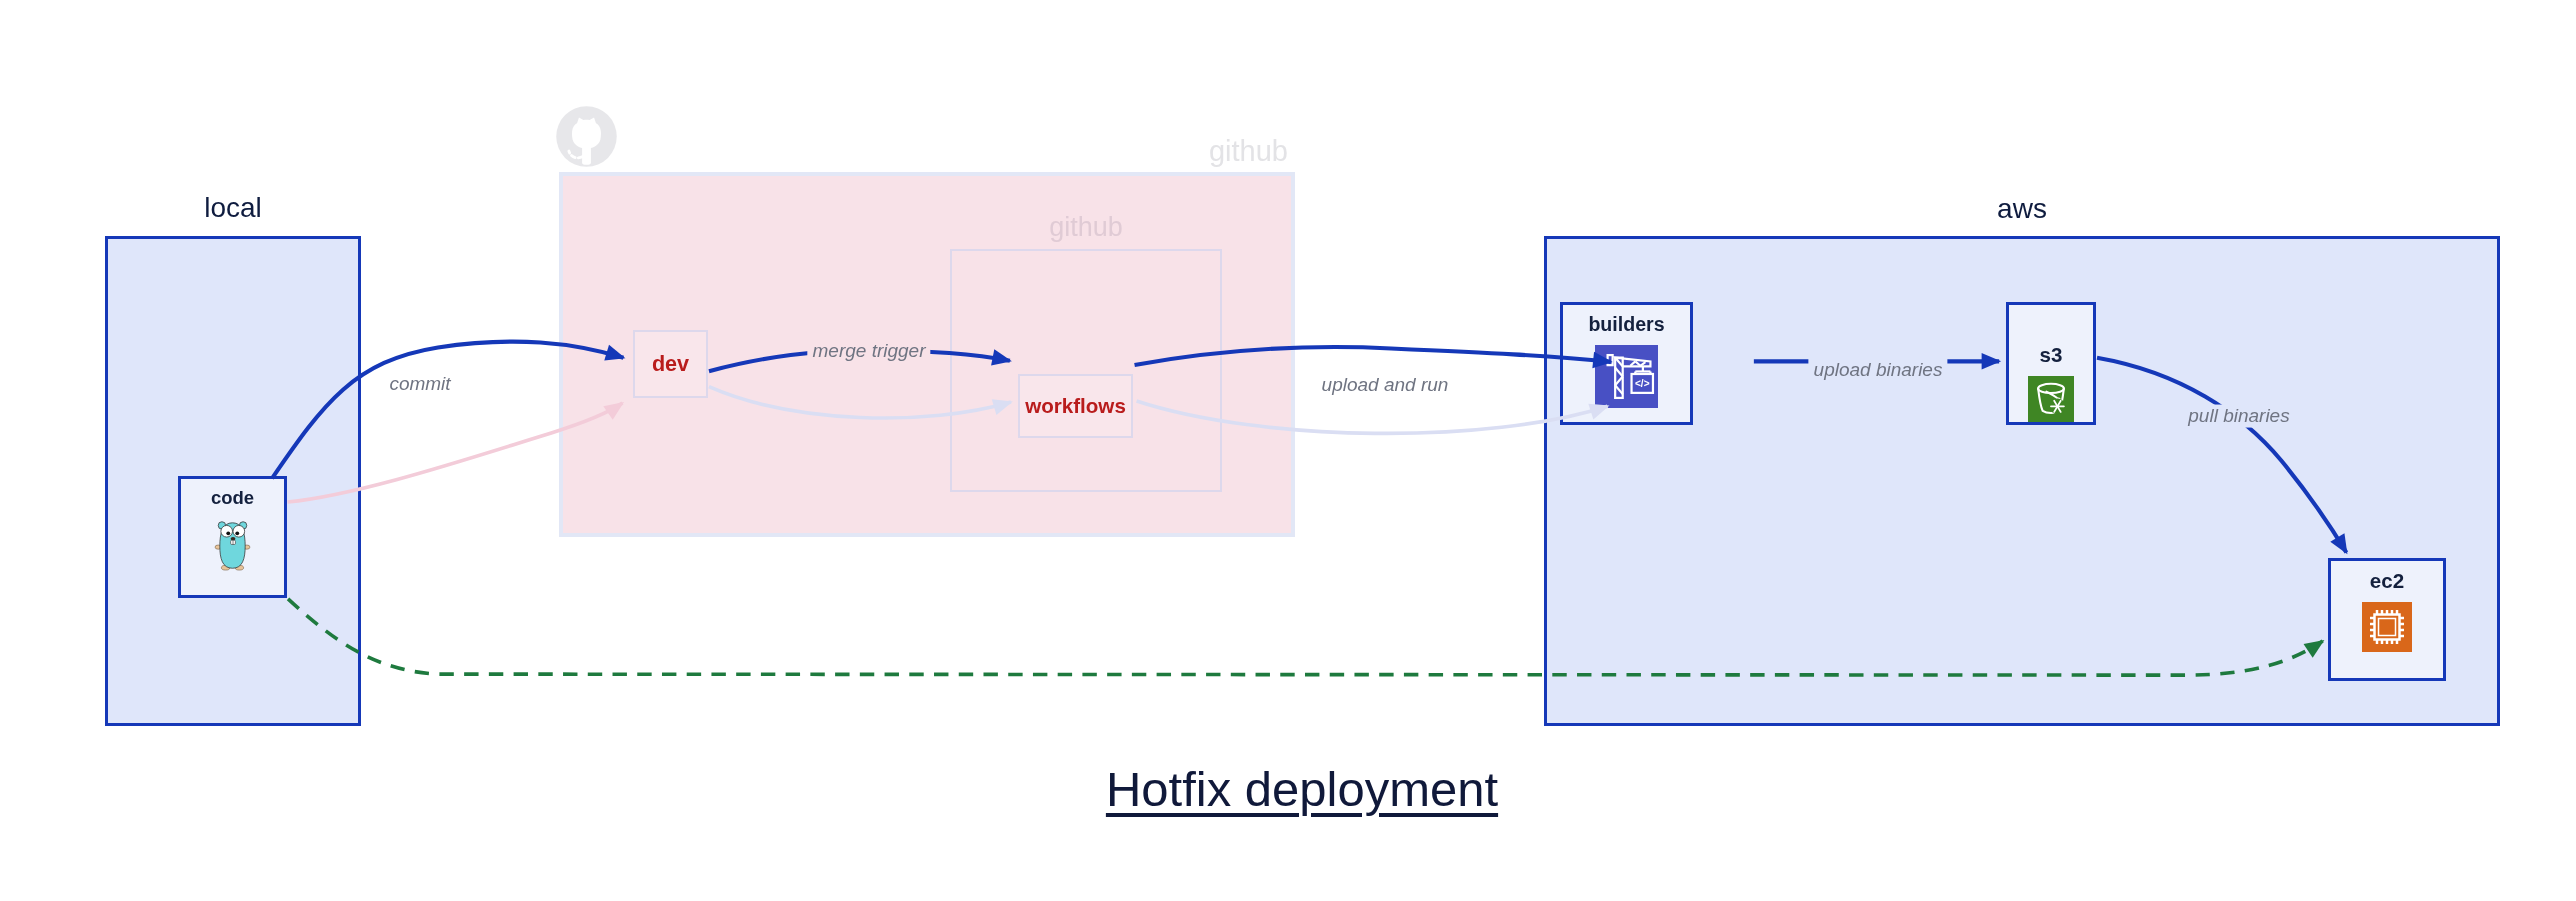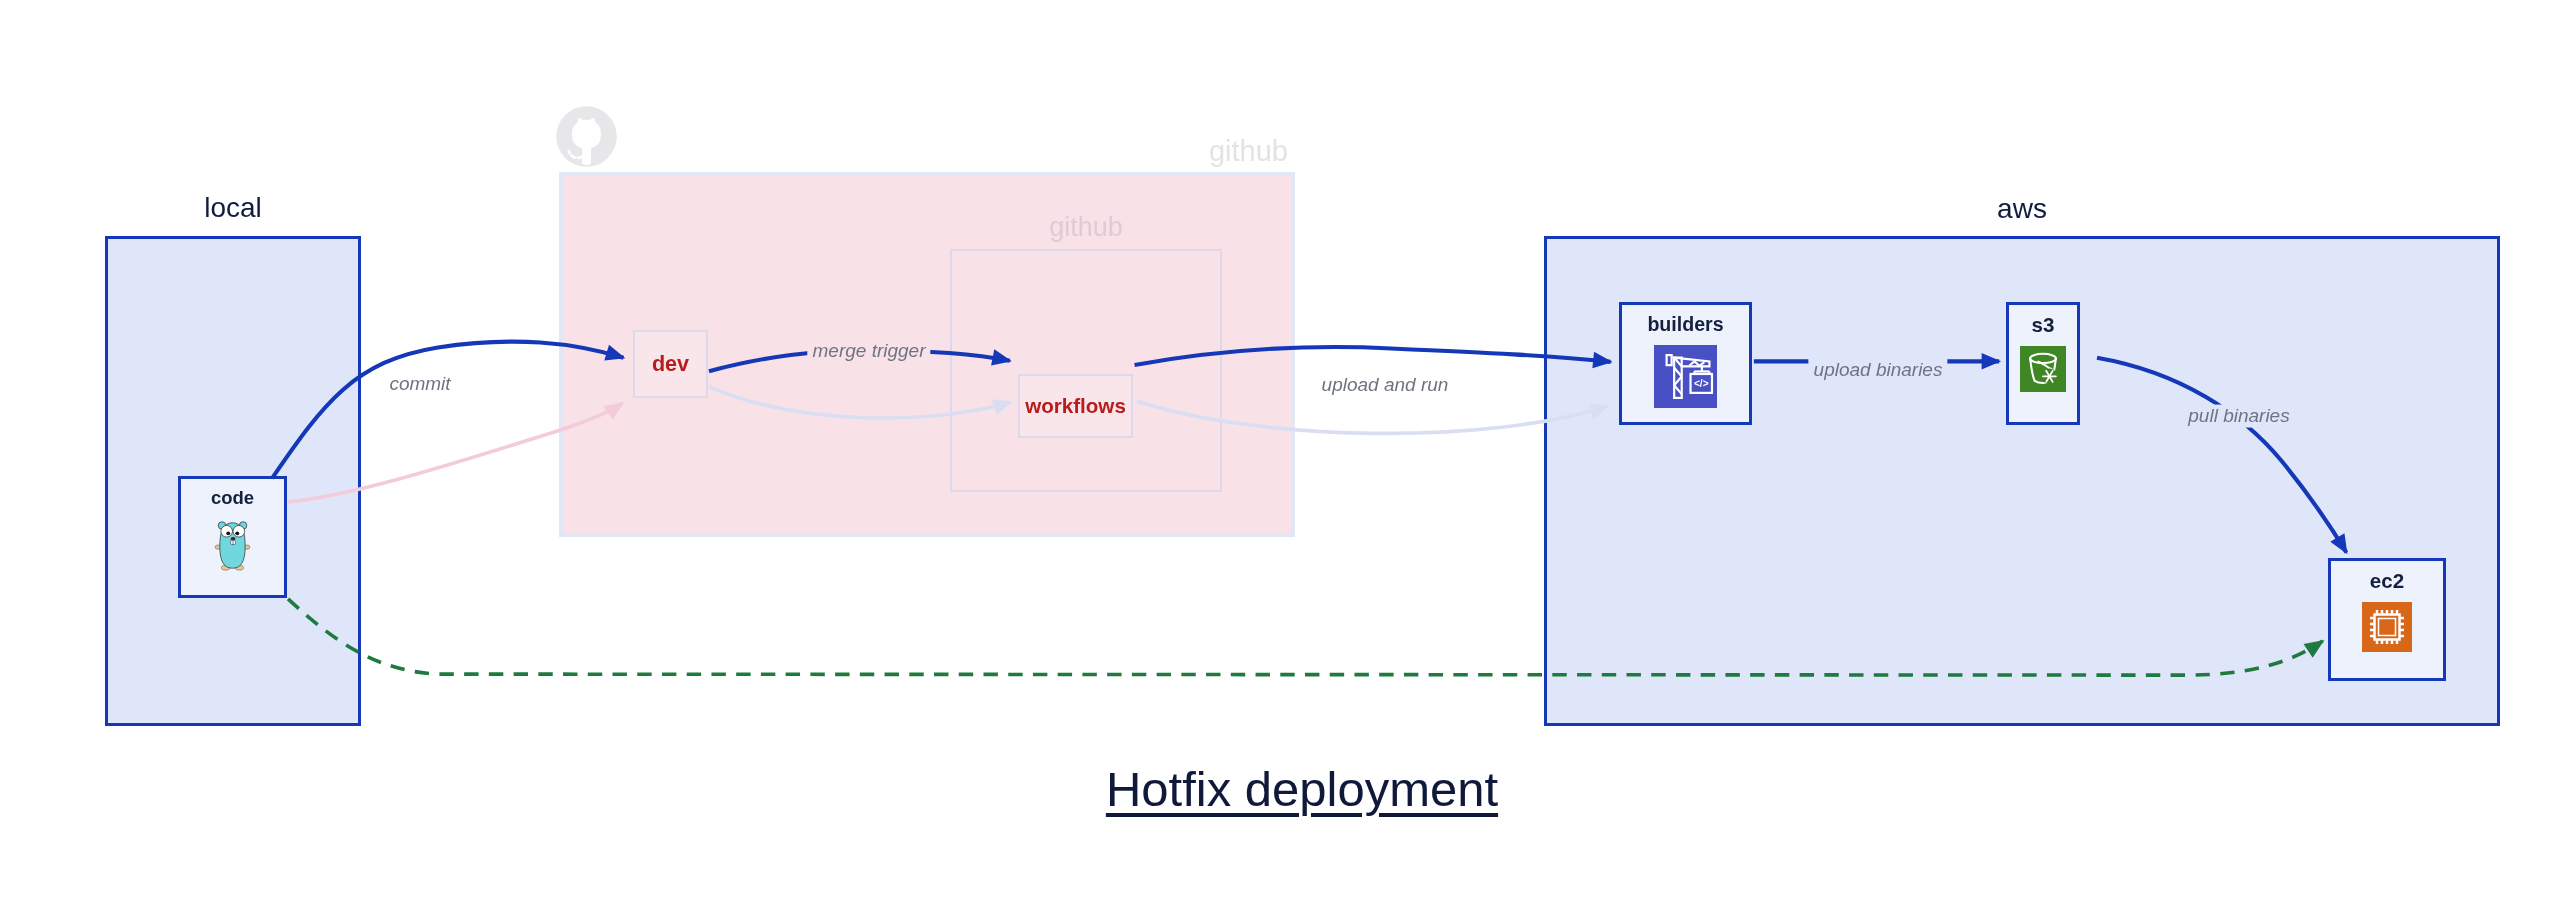--- a/index.html
+++ b/index.html
@@ -89,21 +89,21 @@
   </div>
 
   <div class="node pinkish" style="left:633px;top:330px;width:75px;height:68px;">
     <div class="node-label">dev</div>
   </div>
 
   <div class="node pinkish" style="left:1018px;top:338px;width:115px;height:64px;margin-top:36px;">
     <div class="node-label" style="font-size:20.6px;">workflows</div>
   </div>
 
-  <div class="node blue" style="left:1619px;top:302px;width:133px;height:123px;">
+  <div class="node blue" style="left:1560px;top:302px;width:133px;height:123px;">
     <div class="node-label">builders</div>
     <svg class="icon-tile" width="63" height="63" viewBox="0 0 100 100">
       <rect x="0" y="0" width="100" height="100" fill="#4850c4"></rect>
       <g stroke="#ffffff" stroke-width="3.5" fill="none">
         <rect x="20" y="16" width="8" height="16"></rect>
         <rect x="32" y="20" width="12" height="64"></rect>
         <line x1="32" y1="36" x2="44" y2="50"></line>
         <line x1="44" y1="50" x2="32" y2="64"></line>
         <line x1="32" y1="64" x2="44" y2="78"></line>
         <polygon points="32,20 88,26 88,34 44,34"></polygon>
@@ -113,21 +113,21 @@
         <line x1="76" y1="34" x2="76" y2="42"></line>
         <line x1="64" y1="42" x2="88" y2="42"></line>
         <line x1="64" y1="42" x2="64" y2="46"></line>
         <line x1="88" y1="42" x2="88" y2="46"></line>
         <rect x="58" y="46" width="34" height="30"></rect>
       </g>
       <text x="75" y="66" font-size="16" font-weight="bold" fill="#ffffff" text-anchor="middle" font-family="Liberation Sans, sans-serif">&lt;/&gt;</text>
     </svg>
   </div>
 
-  <div class="node blue" style="left:2006px;top:302px;width:74px;height:123px;">
+  <div class="node blue" style="left:2006px;top:302px;width:90px;height:123px;justify-content:flex-end;">
     <div class="node-label" style="font-size:20.6px;">s3</div>
     <svg class="icon-tile" width="46" height="46" viewBox="0 0 100 100">
       <rect x="0" y="0" width="100" height="100" fill="#3f8624"></rect>
       <g stroke="#ffffff" stroke-width="4.5" fill="none" stroke-linecap="round">
         <ellipse cx="50" cy="27" rx="28" ry="10"></ellipse>
         <path d="M22 27 C 25 52, 27 66, 32 76 C 41 82, 59 82, 68 76 C 73 66, 75 52, 78 27"></path>
         <path d="M40 34 C 52 40, 60 45, 66 50"></path>
       </g>
       <circle cx="67" cy="51" r="4" fill="#ffffff"></circle>
       <circle cx="64" cy="66" r="17" fill="#3f8624"></circle>

